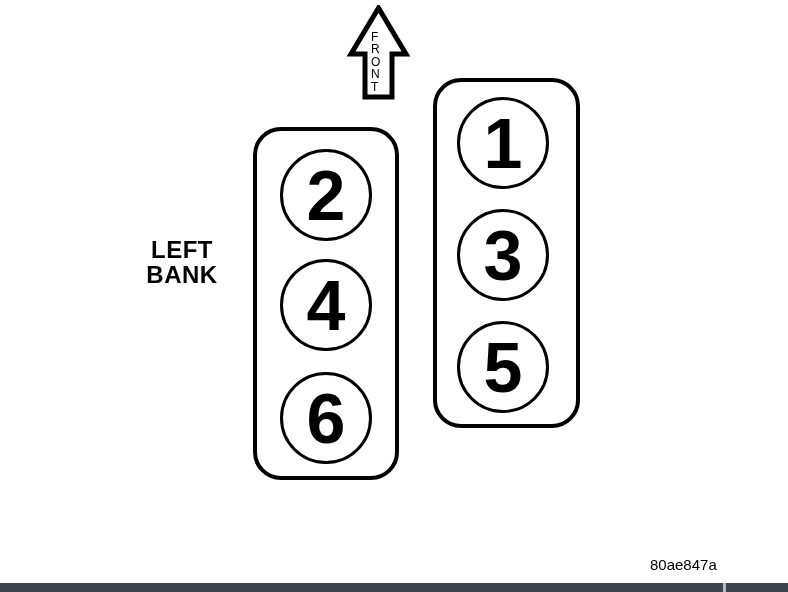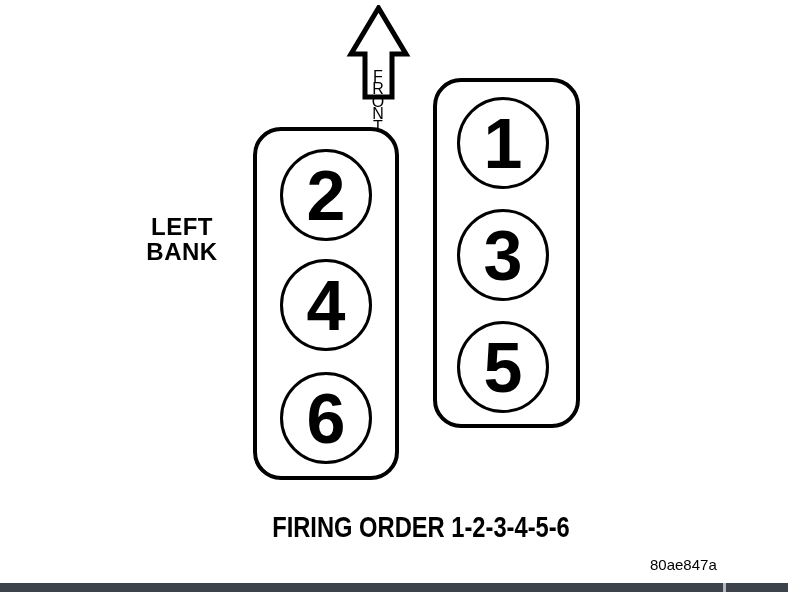--- a/index.html
+++ b/index.html
@@ -4,22 +4,22 @@
 <style>
   html,body{margin:0;padding:0;background:#fff;}
   .screen{
     position:relative;width:788px;height:592px;background:#ffffff;
     font-family:"Liberation Sans",sans-serif;color:#000;overflow:hidden;
   }
   
   .front-arrow{position:absolute;left:345px;top:5px;width:70px;height:95px;}
   .front-label{
     position:absolute;left:371px;top:31px;width:14px;
-    font-size:16px;line-height:12.4px;font-weight:400;
-    word-break:break-all;text-align:center;letter-spacing:0;margin-top:40px;
+    font-size:12px;line-height:12.4px;font-weight:400;
+    word-break:break-all;text-align:left;letter-spacing:0;
   }
   
   .bank-box{
     position:absolute;border:4px solid #000;border-radius:28px;
     background:#fff;box-sizing:border-box;
   }
   .bank-box.left{left:253px;top:127px;width:146px;height:353px;}
   .bank-box.right{left:433px;top:78px;width:147px;height:350px;}
   .cyl{
     position:absolute;width:92px;height:92px;border:3px solid #000;
@@ -33,21 +33,21 @@
   .bank-box.left .cyl.c2{top:241px;}
   .bank-box.right .cyl{left:20px;}
   .bank-box.right .cyl.c0{top:15px;}
   .bank-box.right .cyl.c1{top:127px;}
   .bank-box.right .cyl.c2{top:239px;}
   
   .bank-label{
     position:absolute;font-size:24px;line-height:25px;font-weight:700;
     text-align:center;letter-spacing:0.5px;
   }
-  .bank-label.left{left:141px;top:214px;width:82px;text-align:center;}
+  .bank-label.left{left:141px;top:237px;width:82px;text-align:center;}
   .bank-label.right{left:601px;top:222px;width:88px;}
   
   .caption{position:absolute;left:421px;top:512px;transform:translateX(-50%);white-space:nowrap;}
   .caption span{
     display:inline-block;font-size:30px;font-weight:700;line-height:1;
     transform:scaleX(0.79);transform-origin:center;white-space:nowrap;
   }
   
   .figure-code{position:absolute;left:627px;top:556px;font-size:15px;line-height:1.2;margin-left:23px;}
   
@@ -82,22 +82,19 @@
       <span>1</span>
     </div>
     <div class="cyl c1">
       <span>3</span>
     </div>
     <div class="cyl c2">
       <span>5</span>
     </div>
   </div>
 
-  <div class="caption">
-    <span>FIRING ORDER 1-2-3-4-5-6</span>
-  </div>
 
   <div class="figure-code">80ae847a</div>
 
   <div class="bottom-bar"></div>
   <div class="bottom-bar-divider"></div>
 
 </div>
 
 </body></html>

